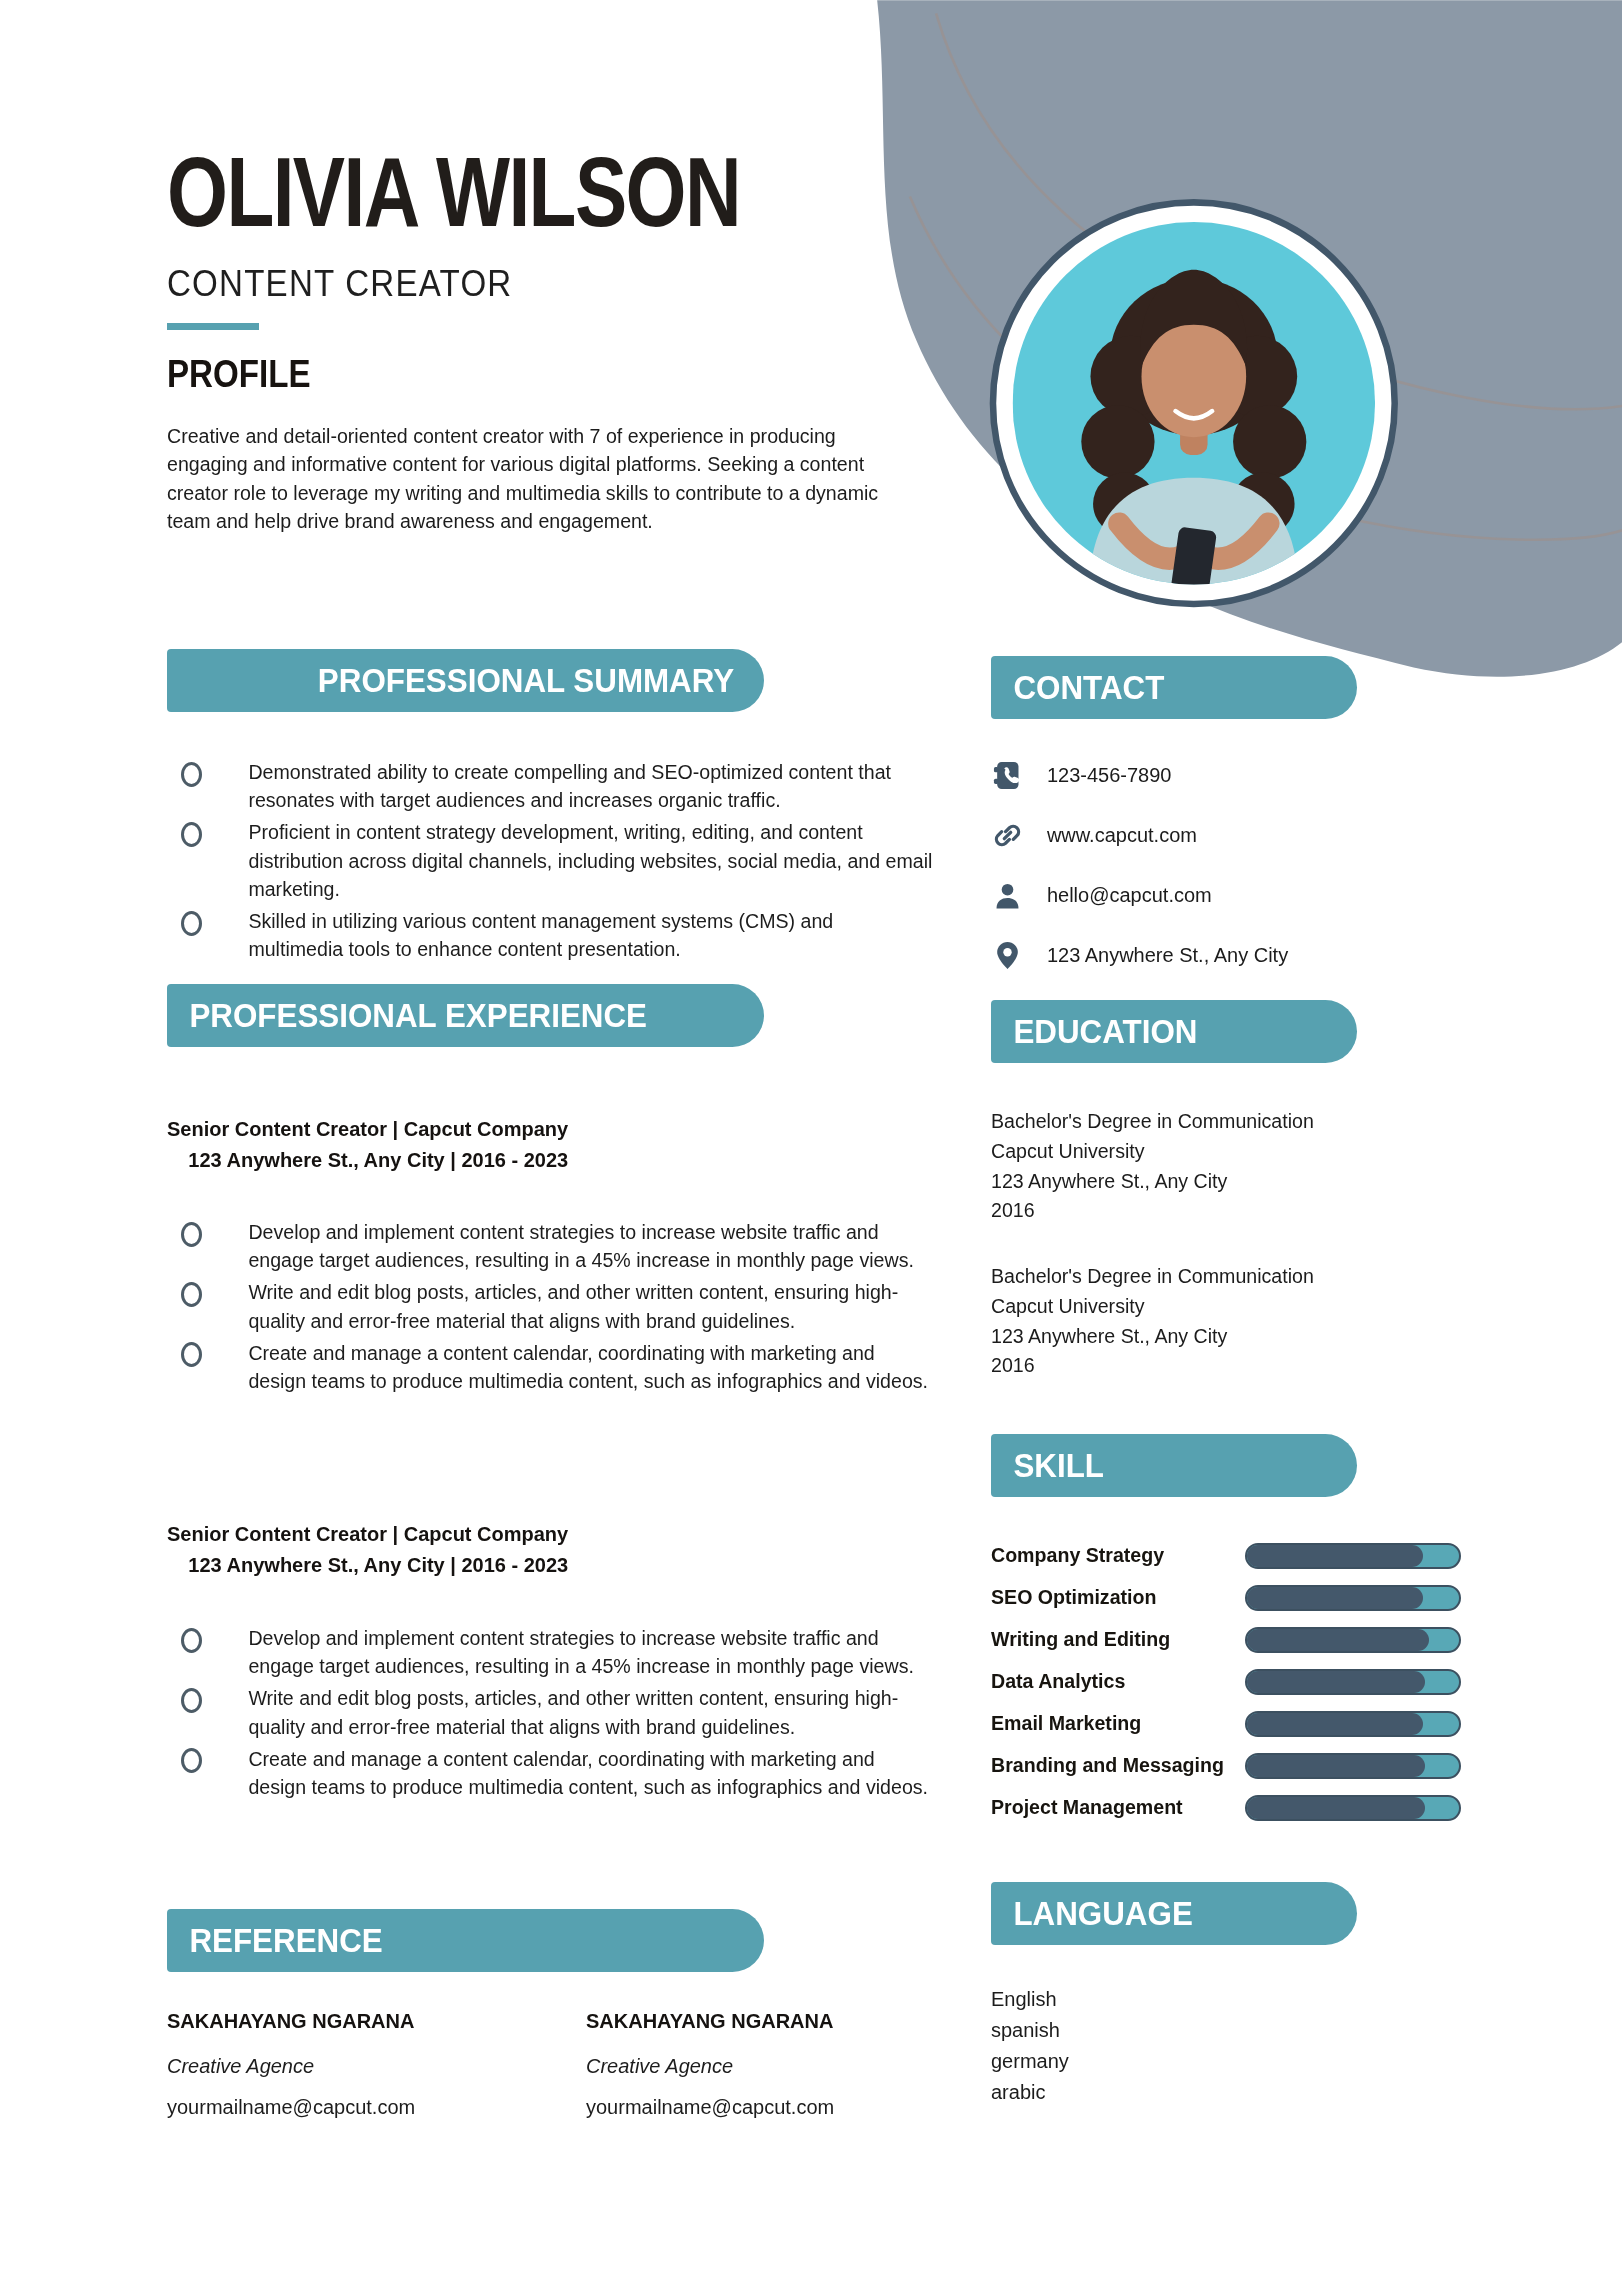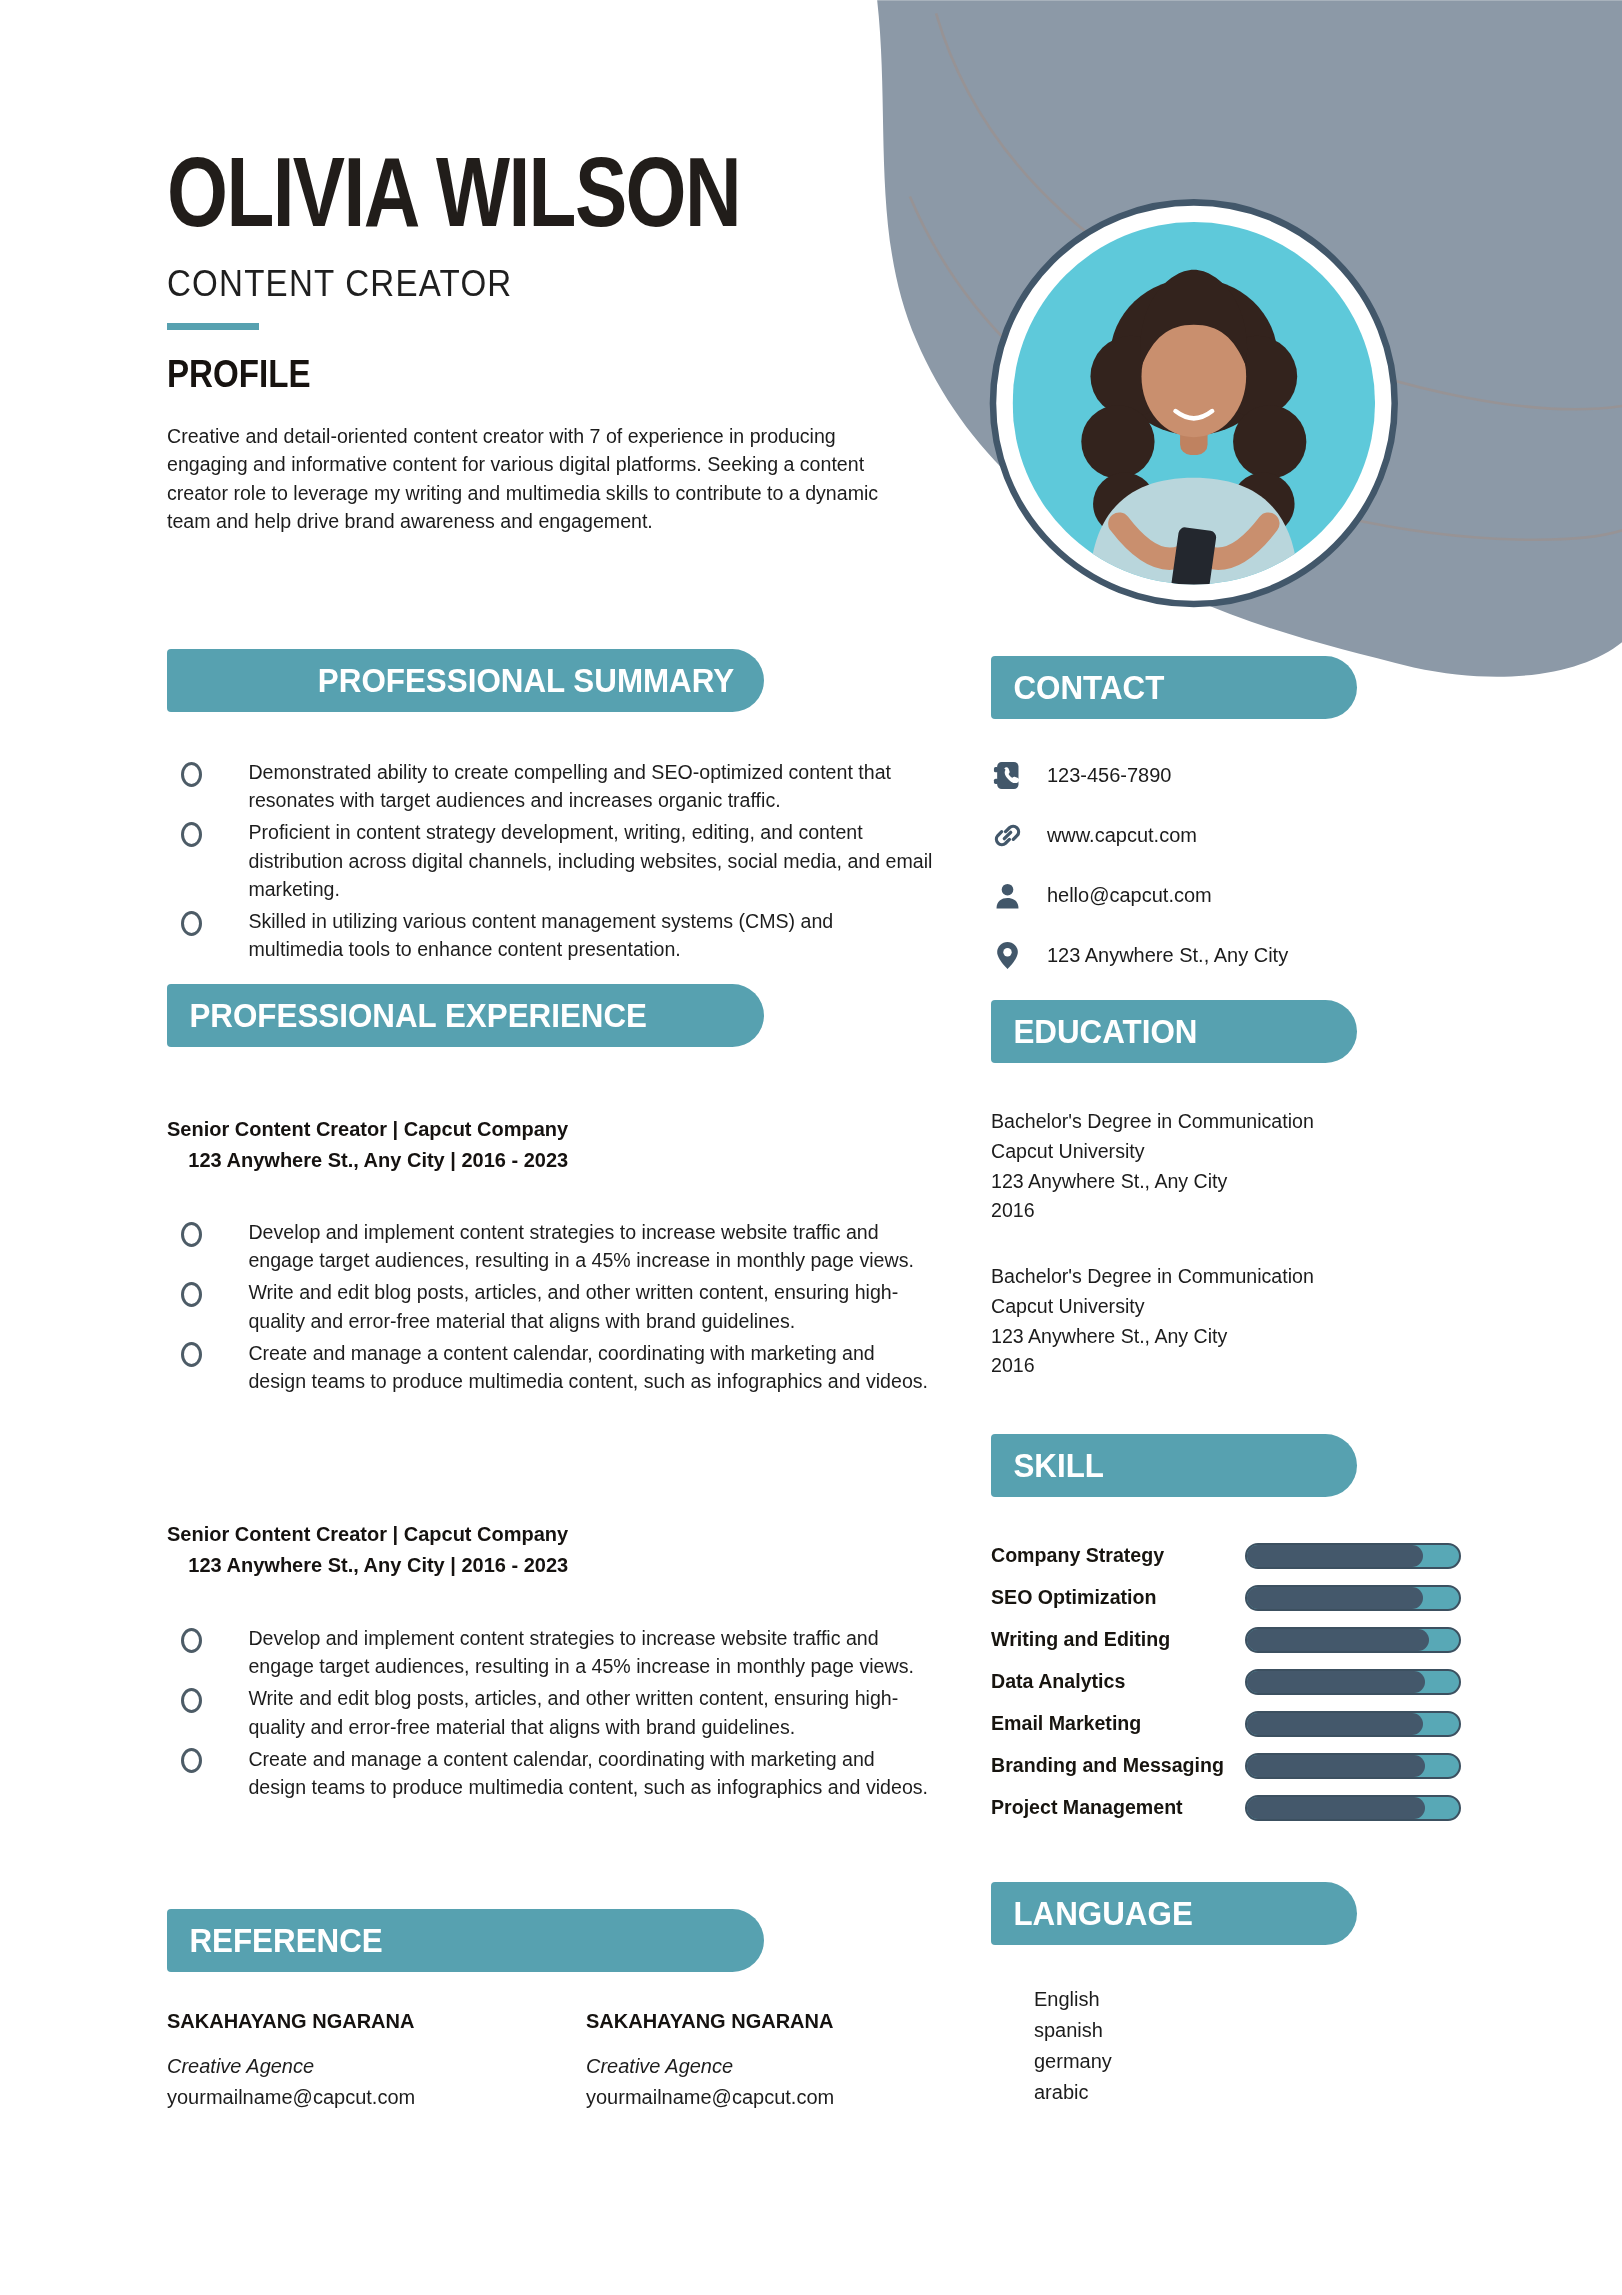--- a/index.html
+++ b/index.html
@@ -44,27 +44,27 @@
 
   
   .skills{left:991px;top:1538px;width:484px;}
   .skill-row{position:relative;height:42px;}
   .skill-label{font-size:19.6px;font-weight:bold;line-height:34px;color:#17140f;white-space:nowrap;}
   .skill-bar{position:absolute;left:254px;top:4.6px;width:216px;height:26px;background:#58a8b6;
         border:2.6px solid #3c5060;border-radius:14.4px;box-sizing:border-box;overflow:hidden;}
   .skill-fill{height:100%;background:#44586b;border-radius:0 11.8px 11.8px 0;}
 
   
-  .language-list{left:1034px;top:1984px;font-size:20px;line-height:1.55;color:#1c1c1c;}
+  .language-list{left:991px;top:1984px;font-size:20px;line-height:1.55;color:#1c1c1c;}
 
   
   .ref-entry{width:380px;}
   .ref-name{font-size:20px;font-weight:bold;color:#151210;}
   .ref-company{font-size:20px;font-style:italic;margin-top:22px;}
-  .ref-email{font-size:20px;margin-top:8px;}
+  .ref-email{font-size:20px;margin-top:18px;}
 
   .deco-svg{left:851px;top:0;}
 </style>
 </head>
 <body>
 
 <div id="page">
 
   <svg class="abs deco-svg" width="772" height="707" viewBox="0 0 1180 1080">
     <path fill="#8c99a7" d="M40,0 C60,180 30,360 100,520 C160,660 260,760 400,850 C540,940 700,980 860,1020 C1000,1050 1120,1030 1180,980 L1180,0 Z"></path>

